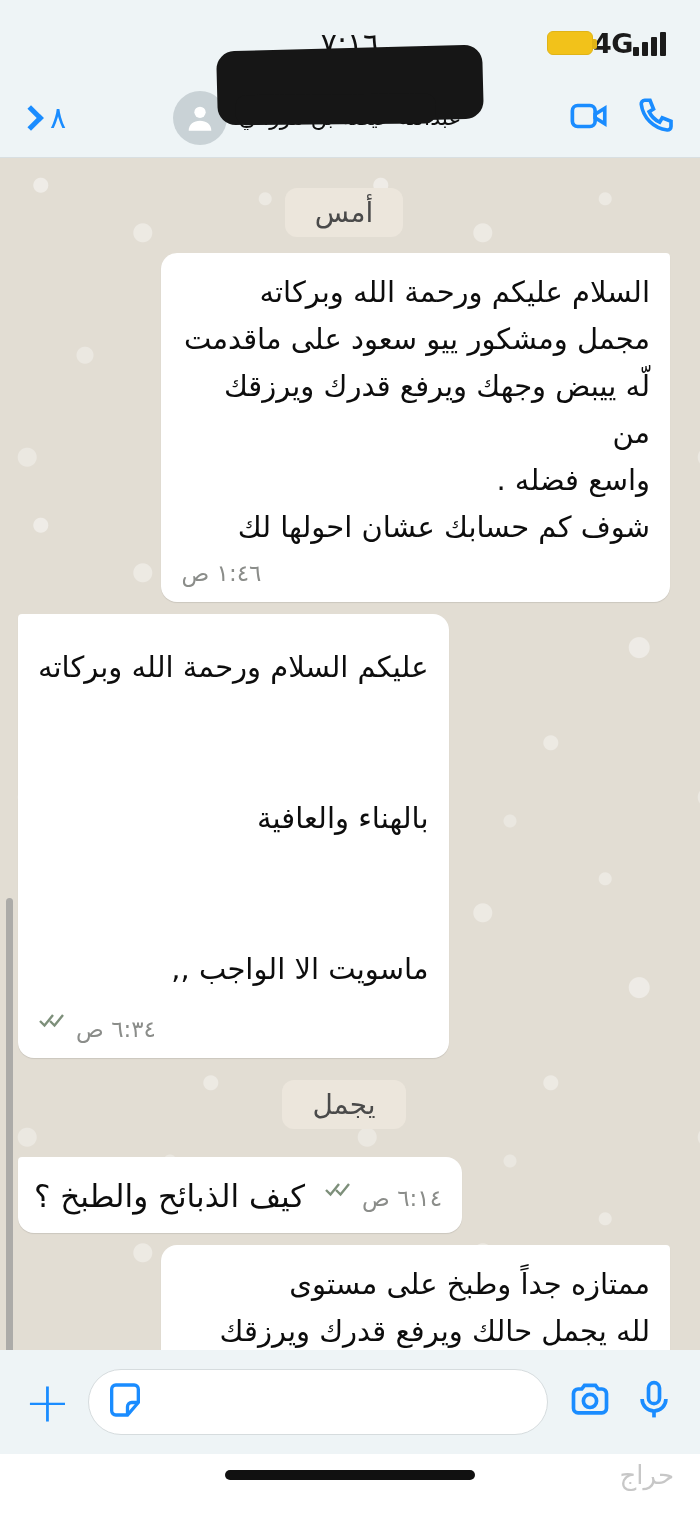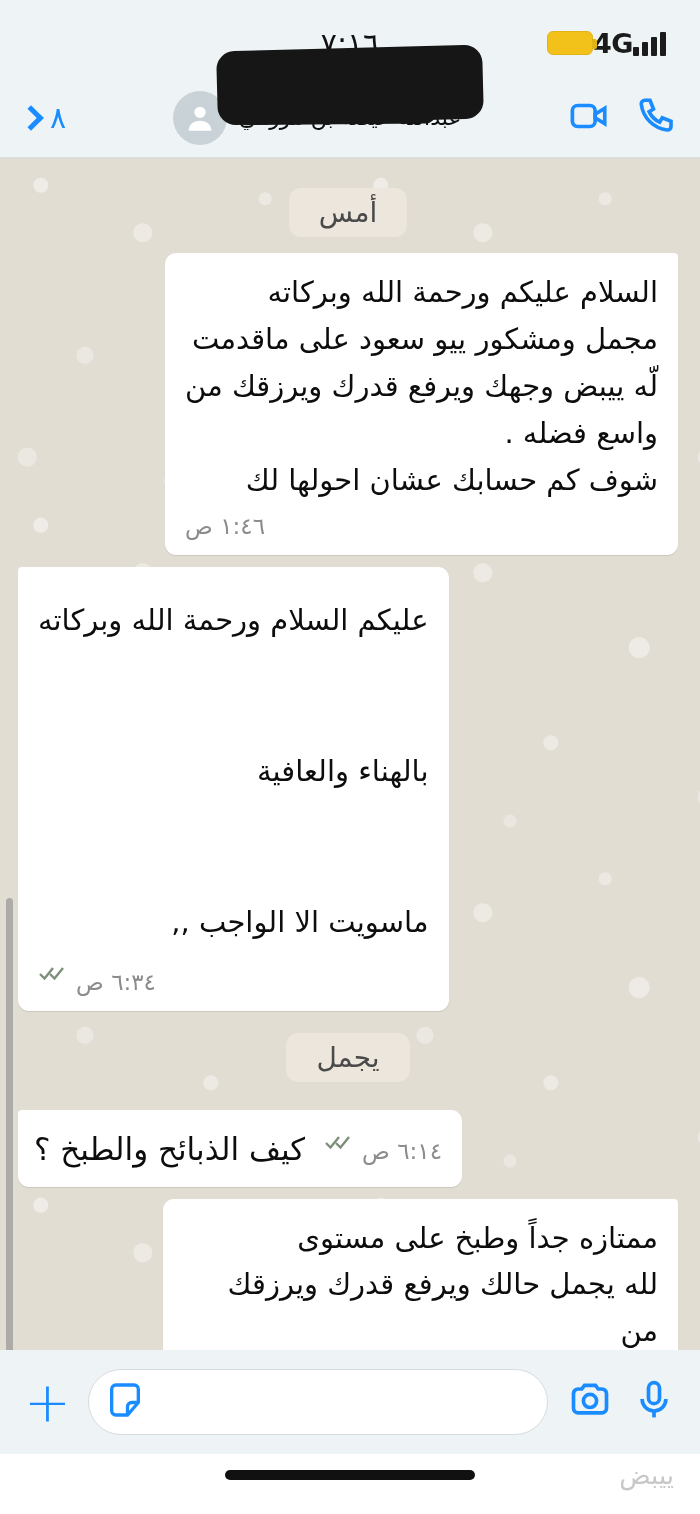--- a/index.html
+++ b/index.html
@@ -105,21 +105,21 @@
     width: 200px; height: 30px; background: #161616; border-radius: 10px;
     transform: rotate(1deg);
   }
 
   
   .chat-body {
     flex: 1;
     position: relative;
     background: #ded9d0;
     overflow: hidden;
-    padding: 8px 4px 0 0;
+    padding: 8px 12px 0 0;
   }
   .wallpaper {
     position: absolute; inset: 0;
     background-color: #e3ded4;
     background-image:
       radial-gradient(circle at 12% 8%, rgba(255,255,255,.55) 0 7px, transparent 8px),
       radial-gradient(circle at 42% 22%, rgba(255,255,255,.45) 0 9px, transparent 10px),
       radial-gradient(circle at 78% 12%, rgba(255,255,255,.42) 0 6px, transparent 7px),
       radial-gradient(circle at 88% 44%, rgba(255,255,255,.5) 0 10px, transparent 11px),
       radial-gradient(circle at 25% 58%, rgba(255,255,255,.4) 0 8px, transparent 9px),
@@ -146,21 +146,21 @@
     font-size: 28px;
     padding: 8px 30px;
     border-radius: 12px;
   }
   .row { display: flex; }
   .row.in  { justify-content: flex-start; }
   .row.out { justify-content: flex-end; }
 
   .bubble {
     max-width: 78%;
-    border-radius: 11px;
+    border-radius: 16px;
     padding: 16px 20px 10px 20px;
     position: relative;
     box-shadow: 0 1px 1px rgba(0,0,0,.10);
     font-size: 29px;
     line-height: 1.62;
     color: #0d0d0d;
   }
   .bubble.in  { background: #ffffff; border-top-right-radius: 4px; }
   .bubble.out { background: #ffffff; border-top-left-radius: 4px; }
   .bubble .text { white-space: pre-line; text-align: right; }
@@ -378,16 +378,16 @@
       <svg viewBox="0 0 24 24">
           <rect x="9" y="2.5" width="6" height="11.5" rx="3"></rect>
           <path d="M5.5 11.5a6.5 6.5 0 0 0 13 0"></path>
           <path d="M12 18v3.5"></path>
         </svg>
     </span>
   </div>
 
   <div class="home-bar-area">
     <div class="home-bar"></div>
-    <div class="watermark">ييبض</div>
+    <div class="watermark">حراج</div>
   </div>
 
 </div>
 
 </body></html>

